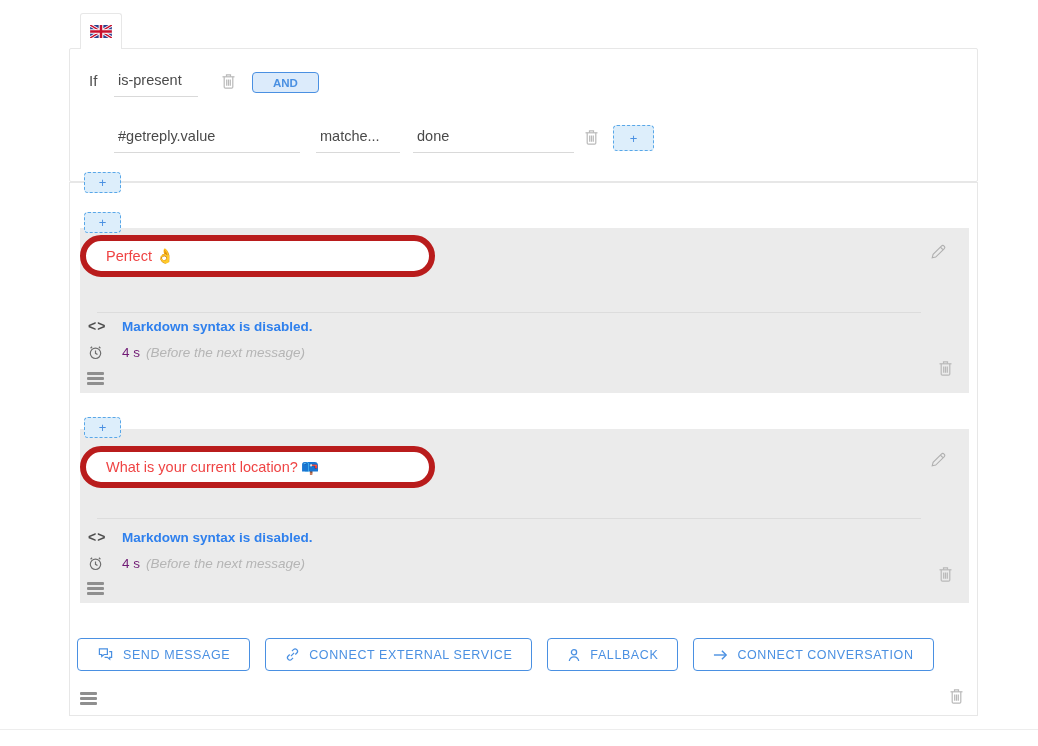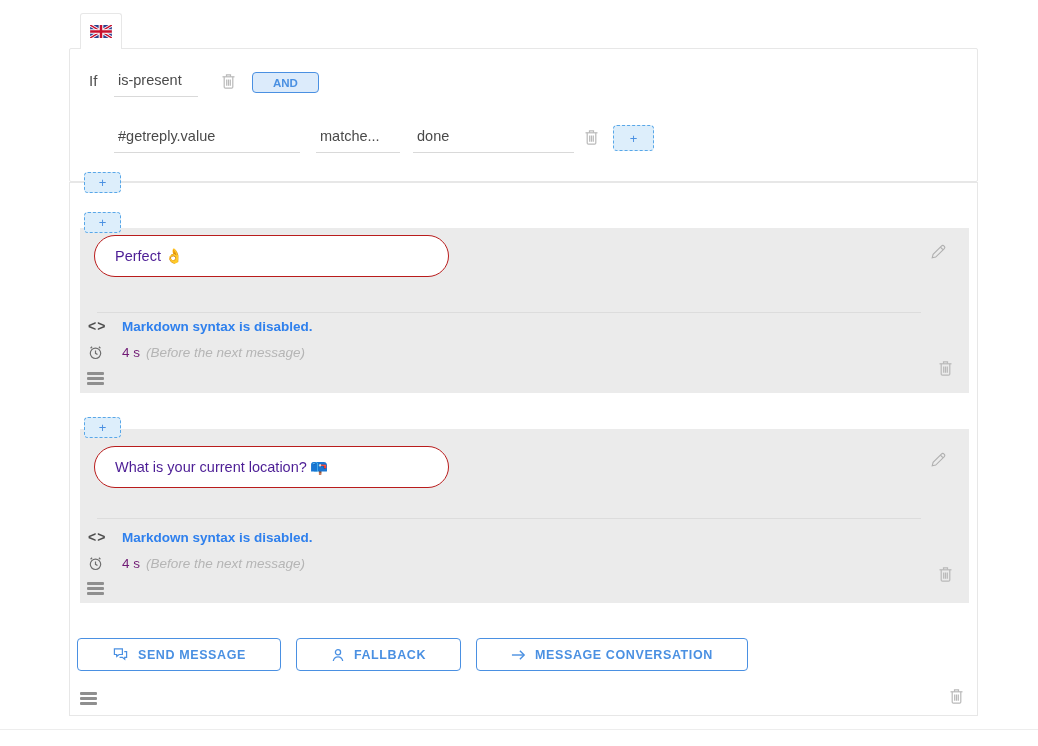--- a/index.html
+++ b/index.html
@@ -36,23 +36,23 @@
   .main-card { position:absolute; left:69px; top:182px; width:909px; height:534px;
                background:#fff; border:1px solid #e7e7e7; }
   .plus-float { position:absolute; width:37px; height:21px; z-index:2; }
   .plus-a { left:14px; top:-11px; }
   .plus-b { left:14px; top:29px; }
   .plus-c { left:14px; top:234px; }
 
   .msg-block { position:absolute; left:10px; width:889px; background:#ebebeb; }
   .block-1 { top:45px;  height:165px; }
   .block-2 { top:246px; height:174px; }
-  .bubble { position:absolute; left:14px; width:355px; height:42px; background:#fff;
-            border:1px solid #b91c1c; border-radius:21px; display:flex; align-items:center;
-            padding:0 20px; font-size:14.5px; color:#4c1d95; cursor:text; }
+  .bubble { position:absolute; left:0; width:355px; height:42px; background:#fff;
+            border:6px solid #b91c1c; border-radius:21px; display:flex; align-items:center;
+            padding:0 20px; font-size:14.5px; color:#ef4444; cursor:text; }
   .block-1 .bubble { top:7px; }
   .block-2 .bubble { top:17px; }
   .sep { position:absolute; left:17px; right:48px; border-top:1px solid #dcdcdc; }
   .block-1 .sep { top:84px; }
   .block-2 .sep { top:89px; }
   .info-row { position:absolute; left:8px; display:flex; align-items:center; font-size:13.5px; cursor:pointer; }
   .block-1 .md-row { top:90px; }   .block-2 .md-row { top:100px; }
   .block-1 .tm-row { top:117px; }  .block-2 .tm-row { top:127px; }
   .code-glyph { color:#4f4f4f; font-weight:700; font-size:14px; letter-spacing:1px; width:24px; }
   .md-text { color:#2f80ed; font-weight:700; margin-left:10px; }
@@ -63,21 +63,21 @@
   .block-1 .pencil-pos { top:14px; } .block-2 .pencil-pos { top:21px; }
   .block-trash { position:absolute; right:14px; }
   .block-1 .block-trash { top:130px; } .block-2 .block-trash { top:135px; }
   .hamburger { width:17px; display:flex; flex-direction:column; gap:2.5px; cursor:grab; }
   .hamburger span { height:2.5px; background:#8f8f8f; border-radius:1px; }
   .block-drag { position:absolute; left:7px; }
   .block-1 .block-drag { top:144px; } .block-2 .block-drag { top:153px; }
 
   .actions { position:absolute; left:7px; top:455px; display:flex; gap:15px; }
   .action-btn { height:33px; border:1px solid #4a90e2; background:#fff; color:#4a90e2; border-radius:4px;
-                font-size:12.5px; font-weight:700; letter-spacing:0.6px; padding:0 34px;
+                font-size:12.5px; font-weight:400; letter-spacing:0.6px; padding:0 19px;
                 display:flex; align-items:center; gap:9px; cursor:pointer; font-family:inherit; white-space:nowrap; }
   .action-btn svg { flex:0 0 auto; }
 
   .bottom-drag  { position:absolute; left:10px; top:509px; }
   .bottom-trash { position:absolute; right:11px; top:503px; }
 
   .page-edge { position:absolute; left:0; right:0; top:729px; border-top:1px solid #ededed; }
 </style>
 </head>
 <body>
@@ -229,35 +229,45 @@
         <span style="line-height:0;">
           <svg width="17" height="15" viewBox="0 0 18 16" fill="none" stroke="#4a90e2" stroke-width="1.3">
             <path d="M2.5 2h8.5v6H7.5L5 10V8H2.5z"></path>
             <path d="M13 5h2.5v6H13.5v2L11 11H8"></path>
           </svg>
         </span>
         <span>SEND MESSAGE</span>
       </button>
       <button class="action-btn">
         <span style="line-height:0;">
+          <svg width="15" height="15" viewBox="0 0 16 16" fill="none" stroke="#4a90e2" stroke-width="1.3">
+            <path d="M6.3 9.7l3.4-3.4"></path>
+            <path d="M7.4 4.4l1.6-1.6a2.5 2.5 0 0 1 3.6 3.6L11 8"></path>
+            <path d="M8.6 11.6 7 13.2a2.5 2.5 0 0 1-3.6-3.6L5 8"></path>
+          </svg>
+        </span>
+        <span>CONNECT EXTERNAL SERVICE</span>
+      </button>
+      <button class="action-btn">
+        <span style="line-height:0;">
           <svg width="14" height="14" viewBox="0 0 14 14" fill="none" stroke="#4a90e2" stroke-width="1.3">
             <circle cx="7" cy="4.3" r="2.6"></circle>
             <path d="M2.3 13c.5-3 2.6-4.2 4.7-4.2S11.2 10 11.7 13"></path>
           </svg>
         </span>
         <span>FALLBACK</span>
       </button>
       <button class="action-btn">
         <span style="line-height:0;">
           <svg width="15" height="12" viewBox="0 0 16 12" fill="none" stroke="#4a90e2" stroke-width="1.5">
             <path d="M1 6h13"></path>
               <path d="M9.5 1.5 14 6l-4.5 4.5"></path>
           </svg>
         </span>
-        <span>MESSAGE CONVERSATION</span>
+        <span>CONNECT CONVERSATION</span>
       </button>
     </div>
 
     <div class="hamburger bottom-drag">
       <span></span>
         <span></span>
         <span></span>
     </div>
     <button class="icon-btn bottom-trash">
       <span>

